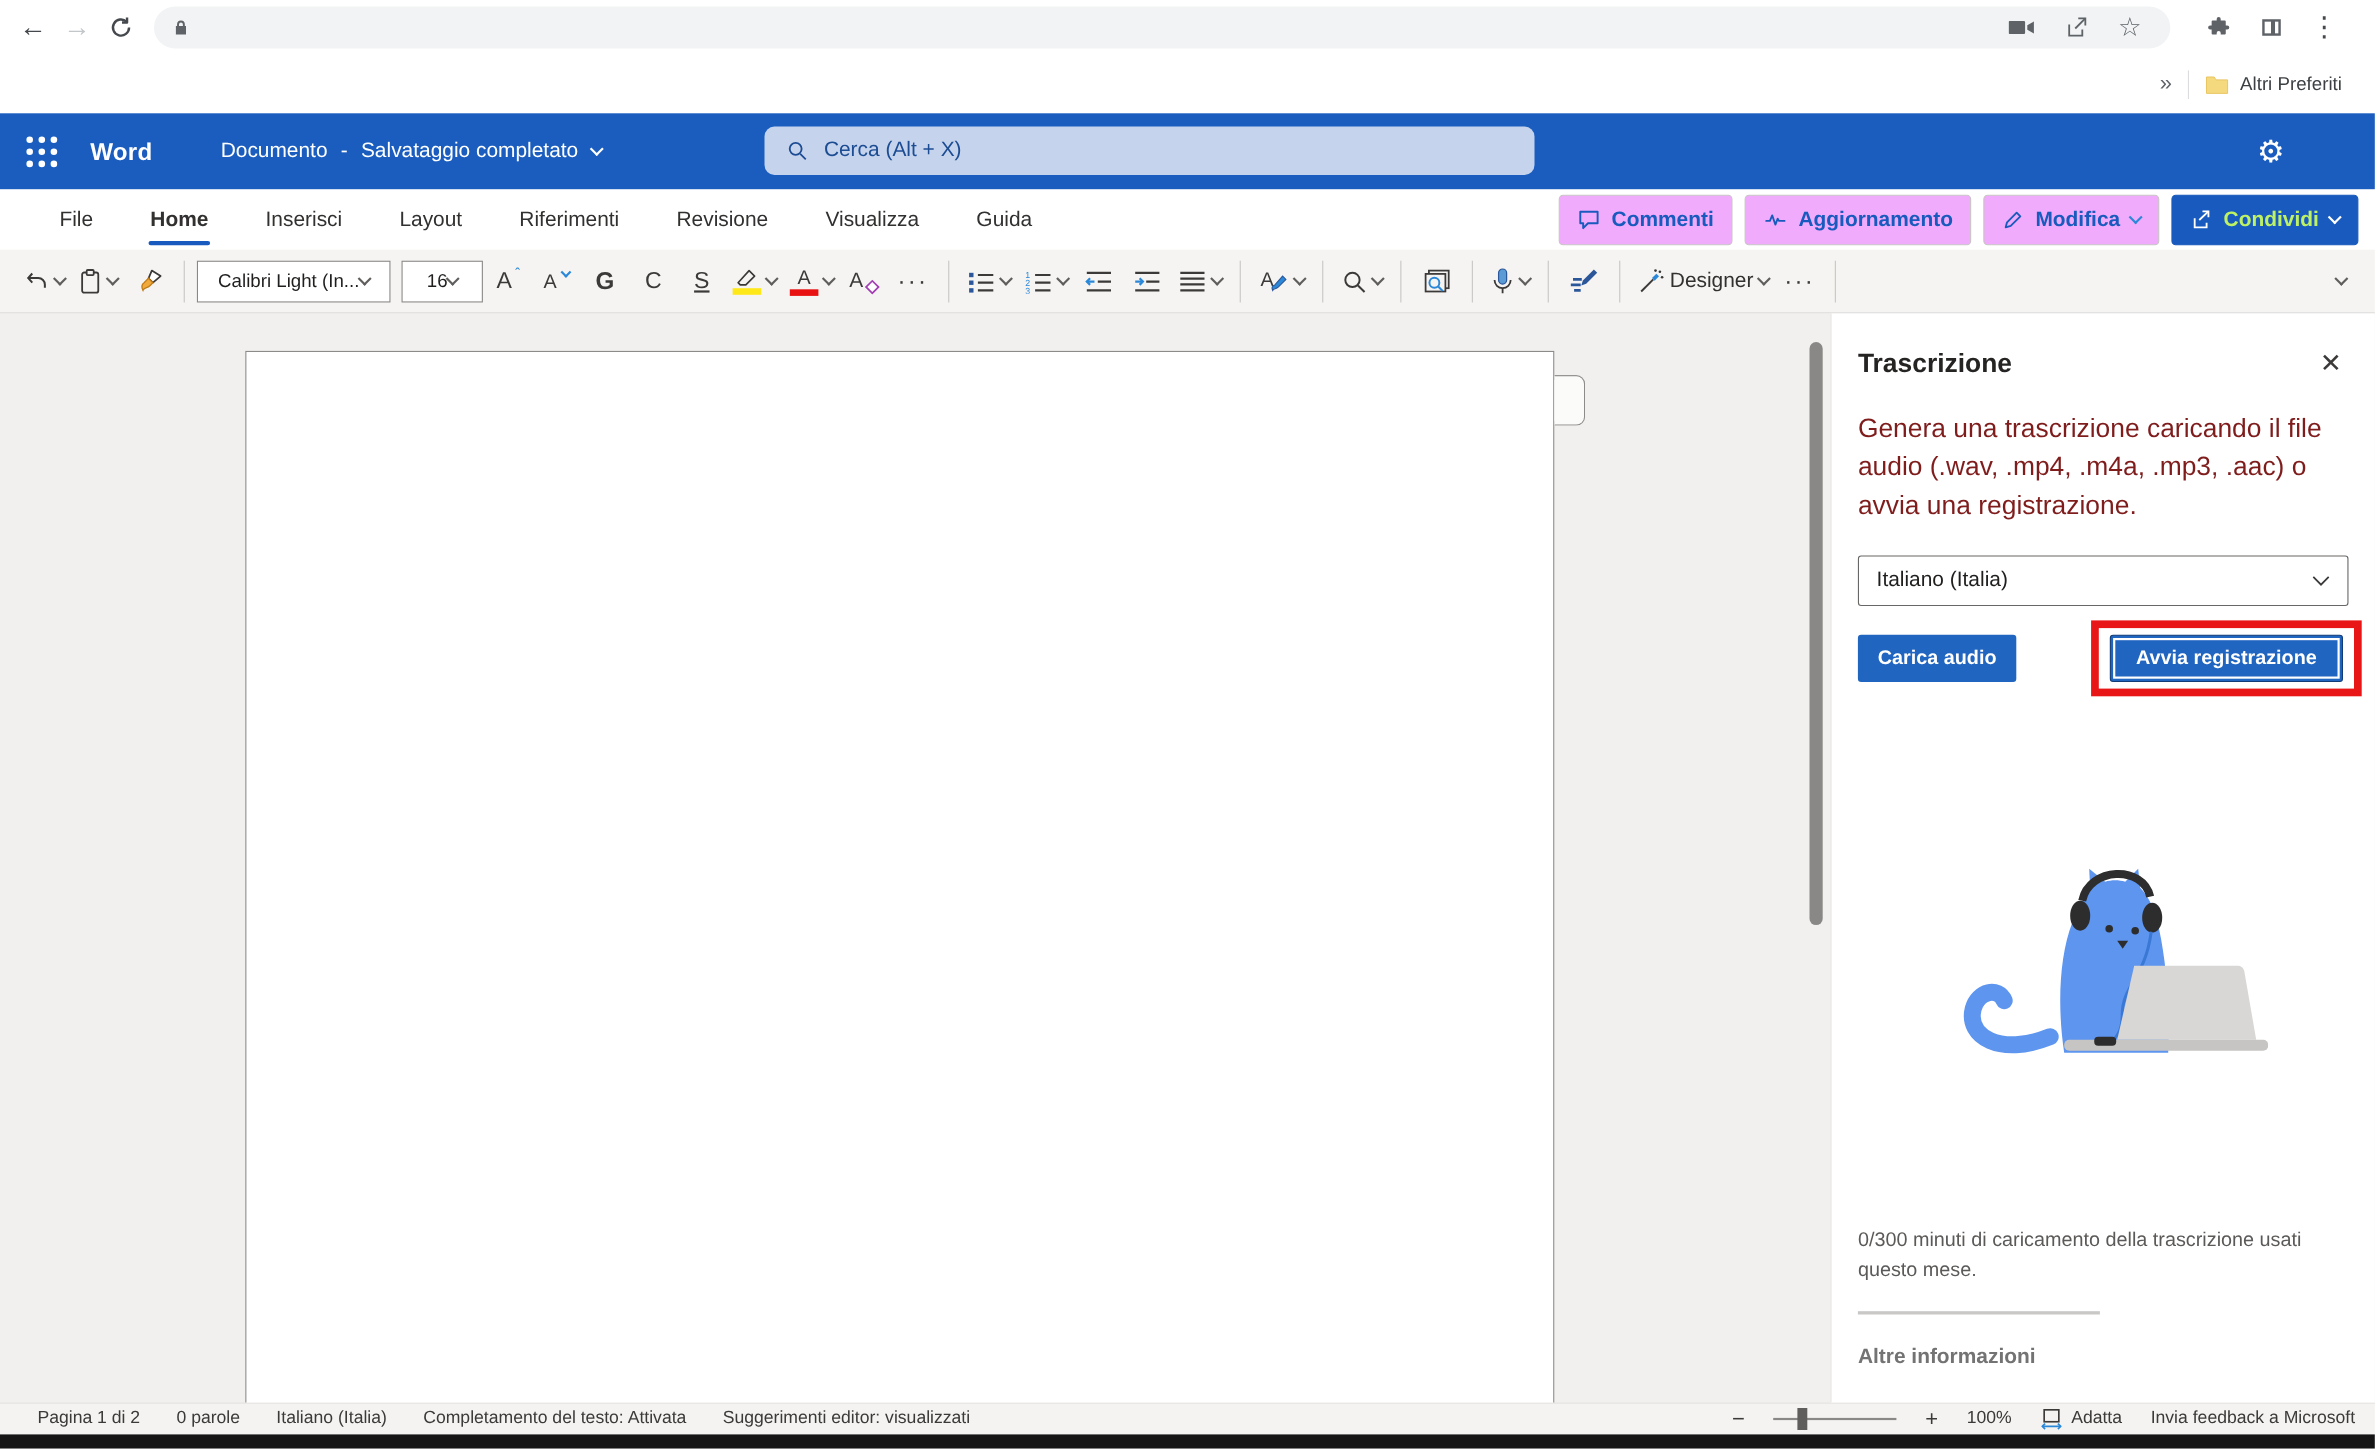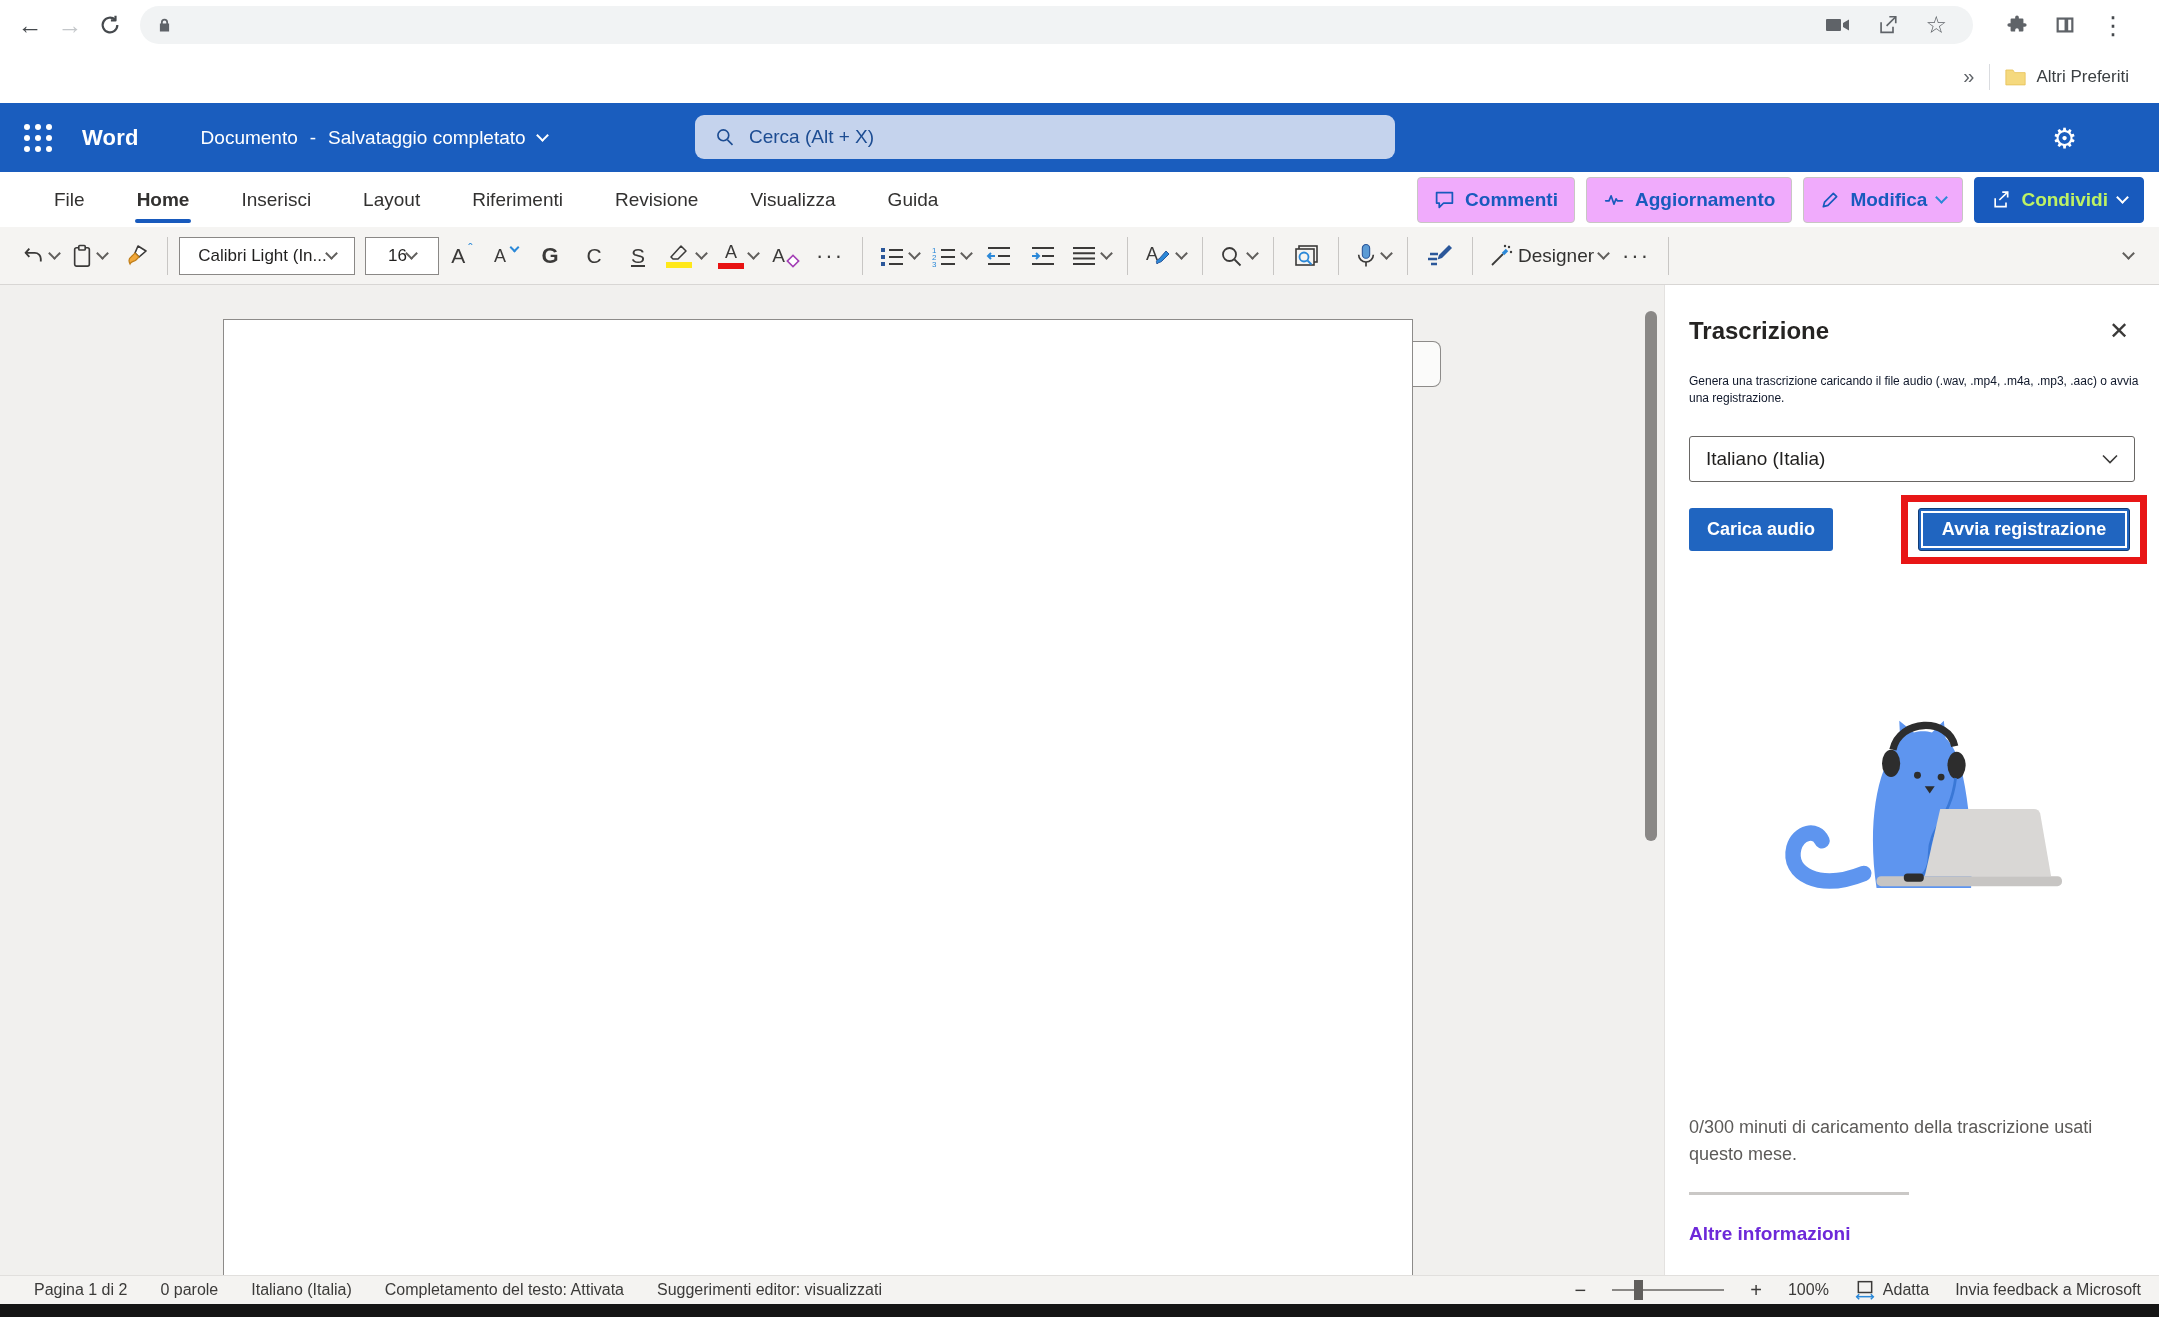--- a/index.html
+++ b/index.html
@@ -84,35 +84,35 @@
                  border-radius: 0 8px 8px 0; cursor: pointer; }
   .v-scrollbar { position: absolute; left: 1645px; top: 26px; width: 12px; height: 530px;
                  background: #8a8886; border-radius: 6px; cursor: grab; }
 
   
   .panel { width: 495px; background: #fff; border-left: 1px solid #e4e2e0;
            padding: 32px 24px 30px; display: flex; flex-direction: column; }
   .panel-head { display: flex; justify-content: space-between; align-items: flex-start; }
   .panel-title { font-size: 24px; font-weight: 700; color: #252423; }
   .close-btn { font-size: 24px; color: #3b3a39; cursor: pointer; line-height: 1; padding: 2px 6px; }
-  .panel-desc { margin-top: 28px; font-size: 12px; color: #0f172a; line-height: 1.45; width: 452px; }
+  .panel-desc { margin-top: 28px; font-size: 24px; color: #7f1d1d; line-height: 1.45; width: 452px; }
   .lang-select { margin-top: 28px; height: 46px; border: 1px solid #696765; border-radius: 3px;
                  display: flex; align-items: center; justify-content: space-between; padding: 0 16px;
                  font-size: 19px; color: #201f1e; cursor: pointer; }
   .btn-row { margin-top: 13px; display: flex; align-items: center; justify-content: space-between; }
   .p-btn { height: 43px; background: #2065c0; color: #fff; font-weight: 700; font-size: 18px;
            border: none; border-radius: 3px; cursor: pointer; font-family: inherit; }
   .upload-btn { width: 144px; }
   .record-btn { width: 212px; outline: 2px solid #fff; outline-offset: -5px; border: 1px solid #123c75; }
   .red-box { border: 7px solid #e81616; padding: 6px 10px; margin-right: -12px; }
   .cat-wrap { margin-top: 128px; display: flex; justify-content: center; }
   .panel-bottom { margin-top: auto; }
   .usage { font-size: 18px; color: #5c5a58; line-height: 1.5; width: 440px; }
   .progress-track { margin-top: 24px; width: 220px; height: 3px; background: #cac8c6; }
-  .more-info { margin-top: 28px; font-size: 19px; font-weight: 600; color: #6d28d9; cursor: pointer; }
+  .more-info { margin-top: 28px; font-size: 19px; font-weight: 600; color: #737373; cursor: pointer; }
 
   
   .status-bar { height: 29px; background: #f4f3f1; border-top: 1px solid #e1dfdd; display: flex;
                 align-items: center; font-size: 16px; color: #3b3a39; padding: 0 18px 0 34px; gap: 33px; }
   .sitem { cursor: pointer; white-space: nowrap; }
   .status-right { margin-left: auto; display: flex; align-items: center; gap: 26px; }
   .zoom-sign { font-size: 20px; color: #3b3a39; cursor: pointer; }
   .zoom-track { position: relative; width: 112px; height: 2px; background: #8a8886; }
   .zoom-thumb { position: absolute; left: 22px; top: -9px; width: 9px; height: 20px; background: #605e5c; cursor: grab; }
   .fit-ctl { display: flex; align-items: center; gap: 8px; cursor: pointer; }

